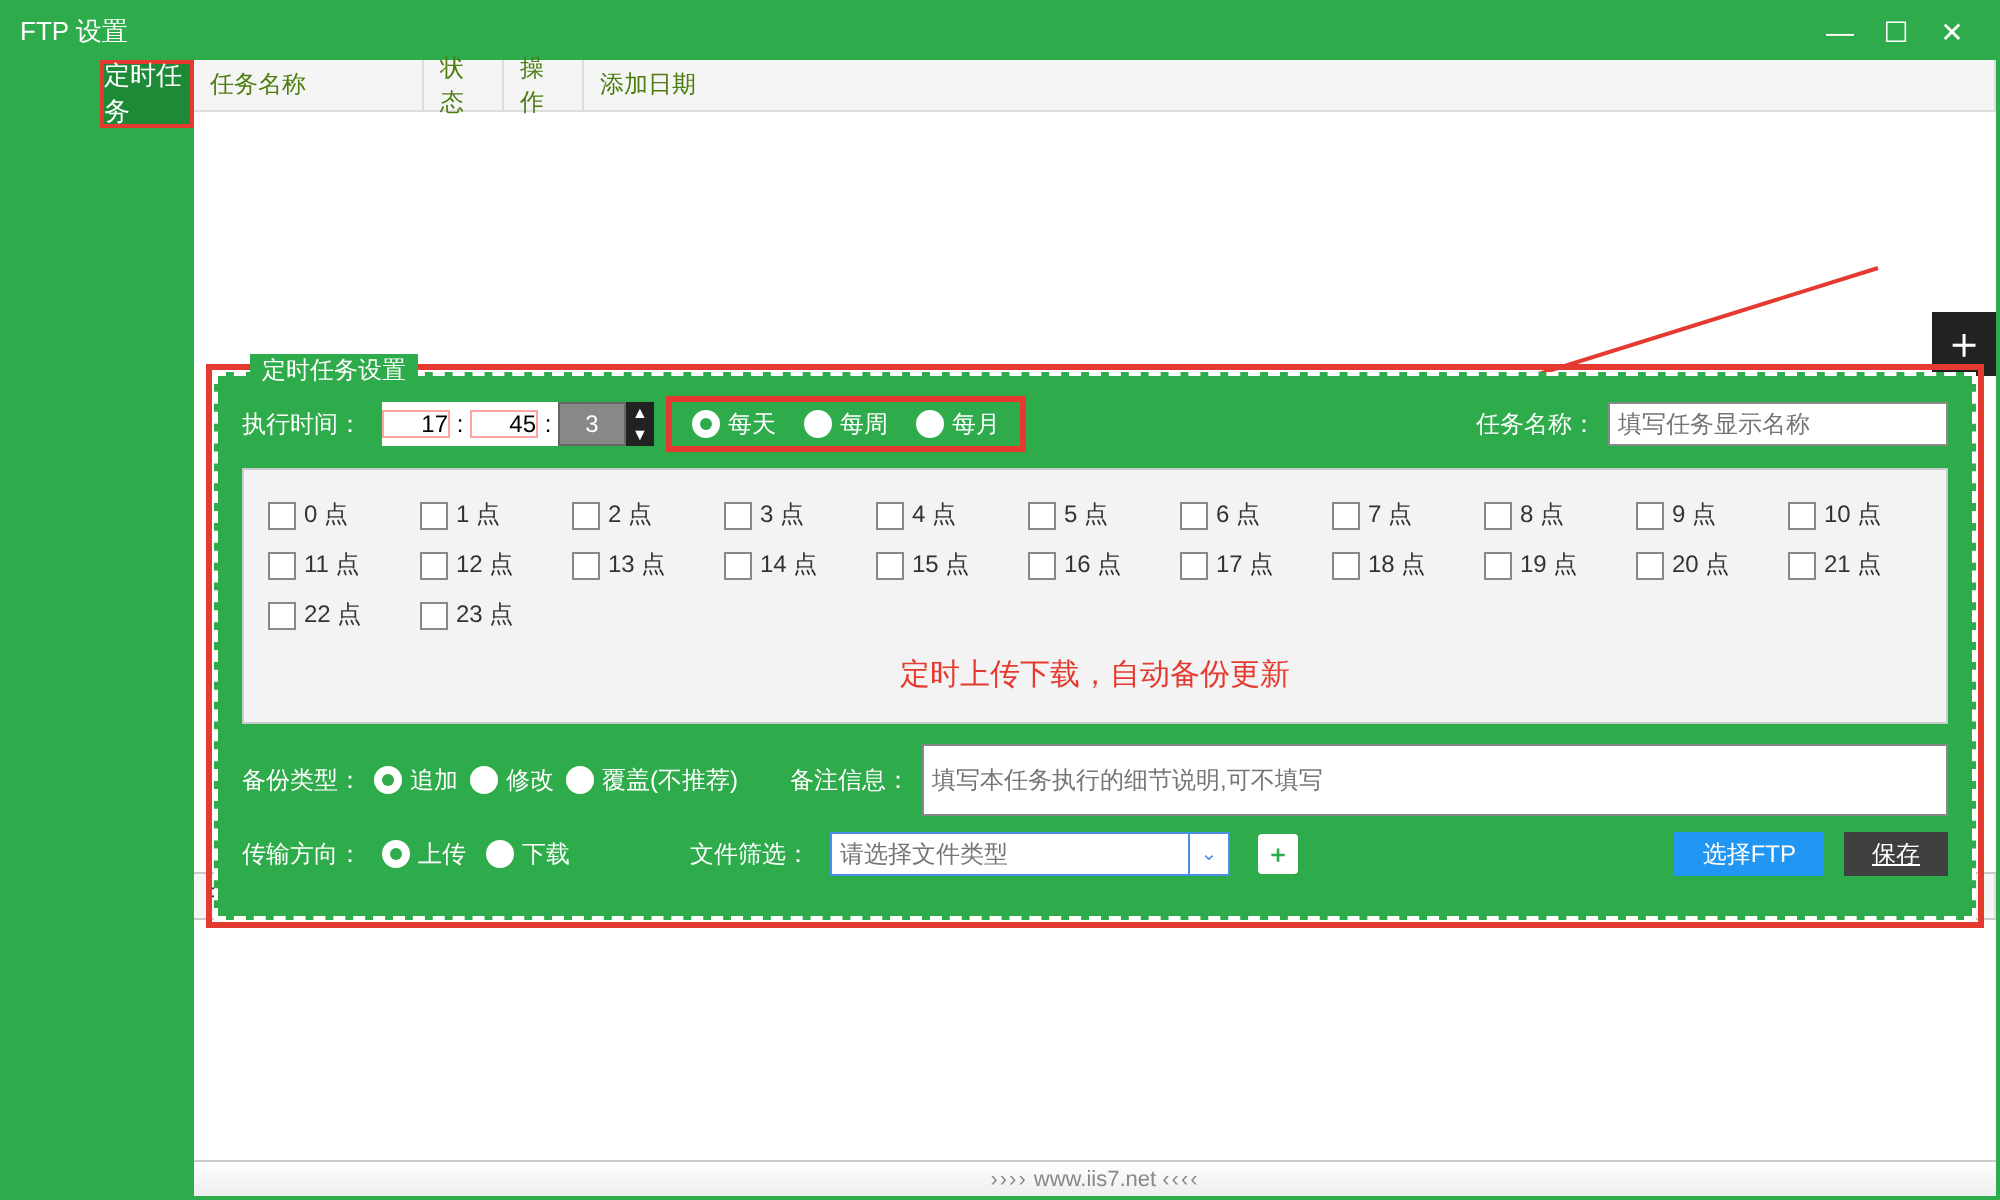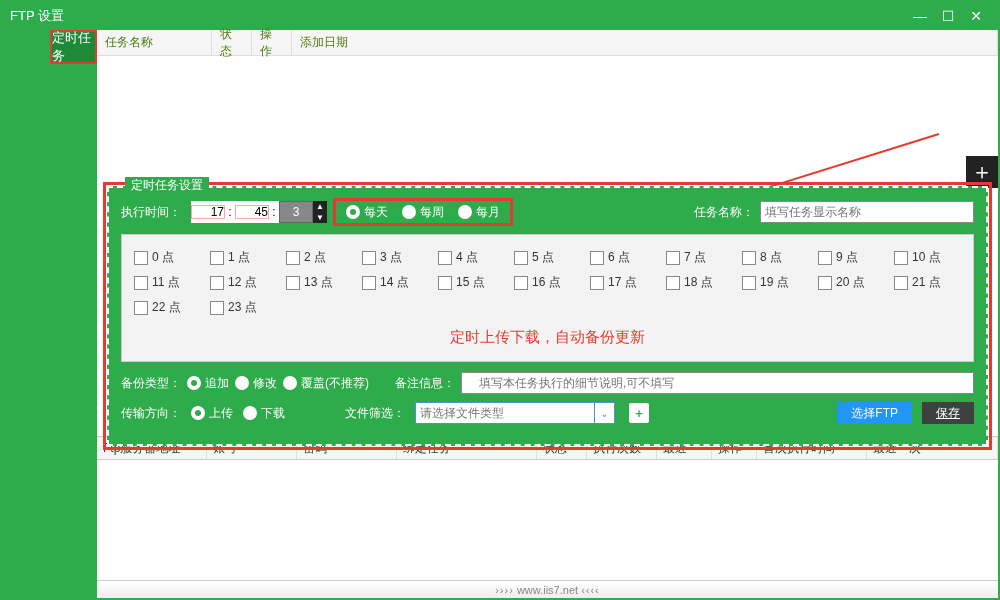--- a/index.html
+++ b/index.html
@@ -33,29 +33,29 @@
   .time-box input { width: 34px; height: 14px; text-align: right; border: 1px solid #fca5a5; font-size: 12px; }
   .time-box .sep { width: 10px; text-align: center; color: #000; }
   .time-box .sec { background: #888; color: #fff; border: 1px solid #666; width: 34px; height: 22px; text-align: center; }
   .spinner { width: 14px; height: 22px; background: #222; color: #fff; display: flex; flex-direction: column; }
   .spinner div { flex: 1; font-size: 8px; display: flex; align-items: center; justify-content: center; cursor: pointer; }
   .freq-group { display: flex; align-items: center; gap: 14px; border: 3px solid #e53a2f; padding: 2px 10px; height: 28px; }
   .radio-wrap { display: flex; align-items: center; gap: 4px; cursor: pointer; }
   .radio { width: 14px; height: 14px; border-radius: 50%; border: 2px solid #fff; background: #fff; position: relative; }
   .radio.checked::after { content: ""; position: absolute; inset: 2px; border-radius: 50%; background: #2eab4a; }
   .task-name-wrap { margin-left: auto; display: flex; align-items: center; gap: 6px; }
-  .task-name-wrap input { width: 214px; height: 22px; border: 1px solid #888; padding: 0 4px; font-size: 12px; }
+  .task-name-wrap input { width: 170px; height: 22px; border: 1px solid #888; padding: 0 4px; font-size: 12px; }
   .hours-box { background: #f3f3f3; border: 1px solid #ccc; padding: 14px 12px 10px 12px; color: #333; }
   .hours-grid { display: flex; flex-wrap: wrap; gap: 8px 18px; }
   .hour-item { display: flex; align-items: center; gap: 4px; width: 58px; cursor: pointer; }
   .hour-item .cb { width: 14px; height: 14px; border: 1px solid #888; background: #fff; }
   .promo-text { color: #e53a2f; font-size: 15px; text-align: center; margin: 12px 0 4px; }
   .bottom-row { display: flex; align-items: center; gap: 10px; margin-top: 2px; }
   .bottom-row .lbl { white-space: nowrap; }
-  .remark-input { flex: 1; height: 22px; border: 1px solid #888; padding: 0 17px; font-size: 12px; color: #4d7c0f; }
+  .remark-input { flex: 1; height: 36px; border: 1px solid #888; padding: 0 4px; font-size: 12px; color: #4d7c0f; }
   .file-select { display: flex; align-items: center; }
   .file-select input { width: 180px; height: 22px; border: 1px solid #4a90e2; padding: 0 4px; font-size: 12px; color: #888; }
   .file-select .dd { width: 20px; height: 22px; border: 1px solid #4a90e2; border-left: none; background: #fff; color: #4a90e2; display: flex; align-items: center; justify-content: center; cursor: pointer; font-size: 10px; }
   .plus-small { width: 20px; height: 20px; background: #fff; color: #2eab4a; display: flex; align-items: center; justify-content: center; margin-left: 4px; cursor: pointer; font-weight: bold; border-radius: 2px; }
   .btn { height: 22px; padding: 0 14px; color: #fff; border: none; font-size: 12px; cursor: pointer; }
   .btn-blue { background: #2196f3; }
   .btn-orange { background: #404040; text-decoration: underline; }
   .ftp-header { height: 24px; display: flex; align-items: center; background: #f5f5f5; border-top: 1px solid #ccc; border-bottom: 1px solid #ccc; font-size: 12px; color: #333; }
   .ftp-header div { padding: 0 6px; border-right: 1px solid #ddd; height: 100%; display: flex; align-items: center; white-space: nowrap; overflow: hidden; }
   .footer { height: 18px; background: linear-gradient(#fff,#eee); display: flex; align-items: center; justify-content: center; font-size: 11px; color: #888; border-top: 1px solid #ccc; }

